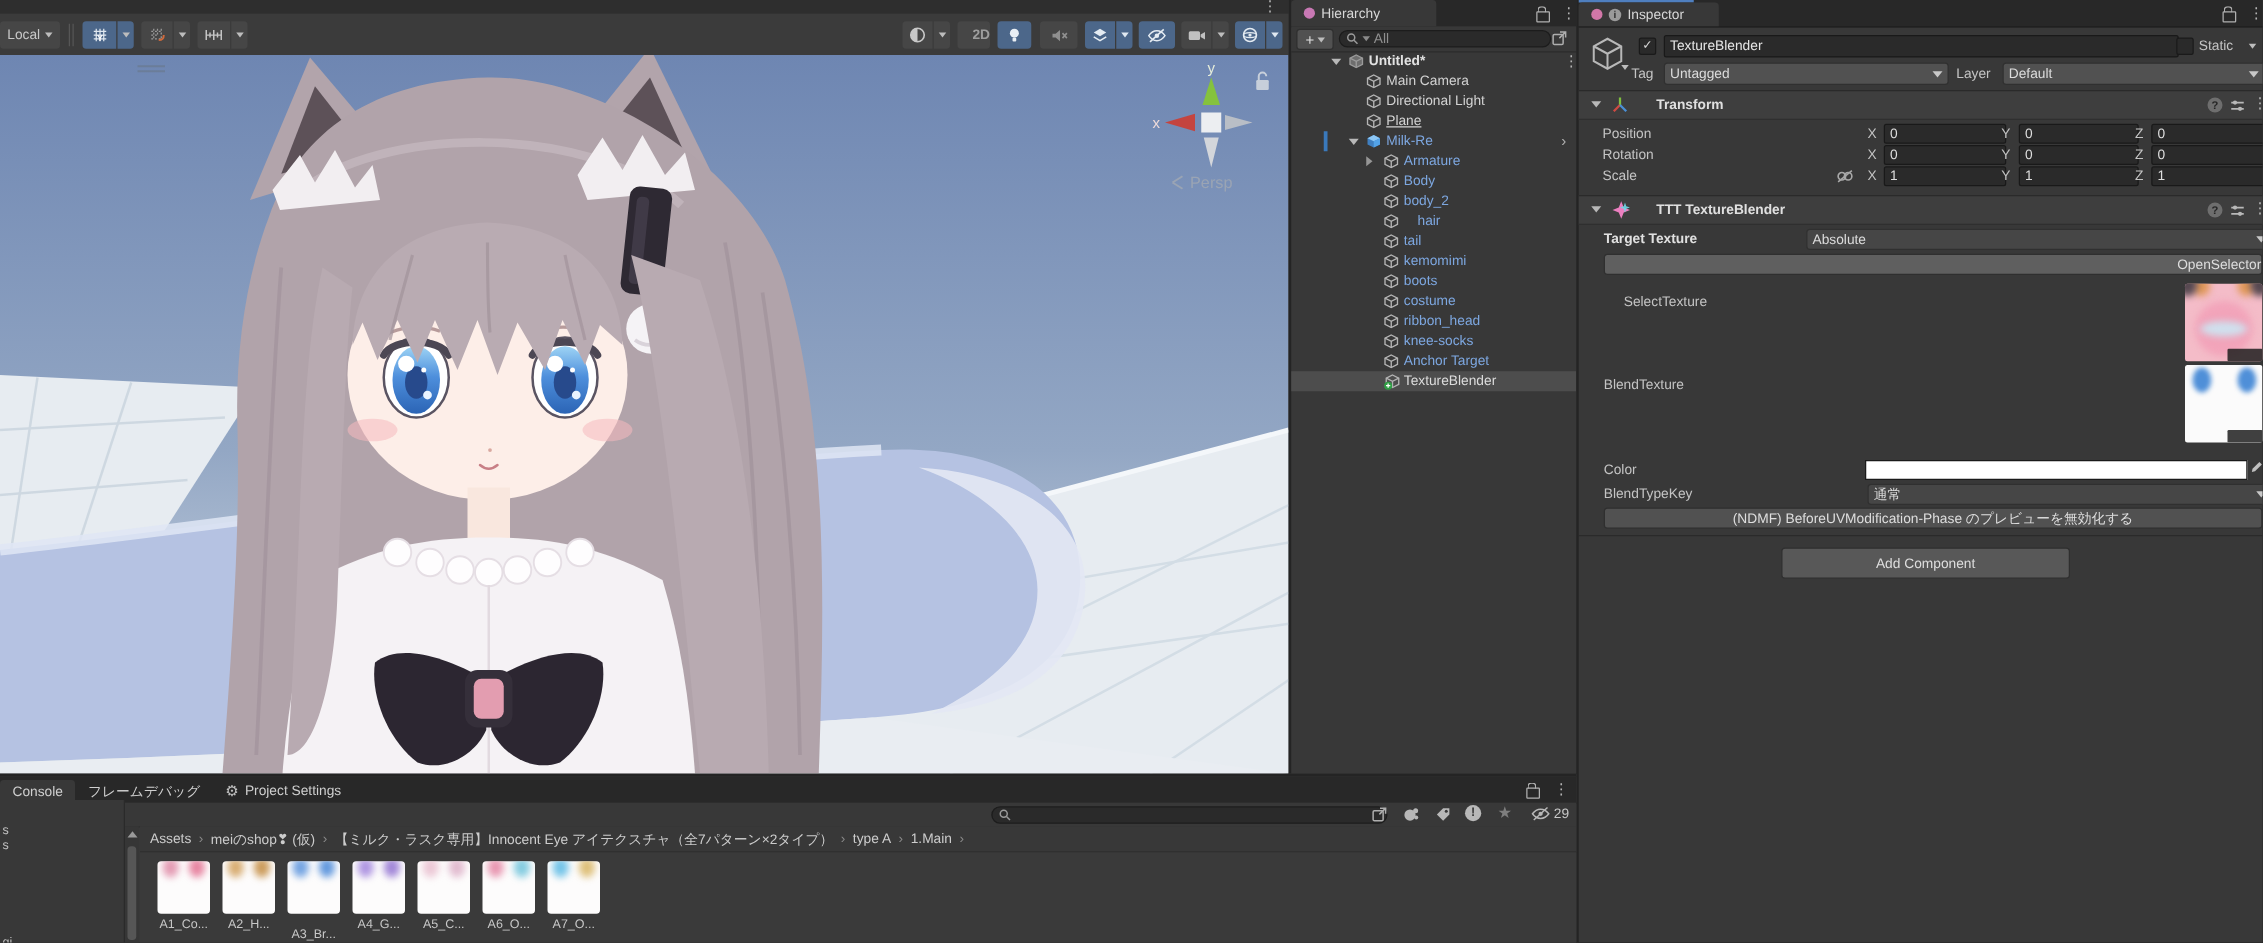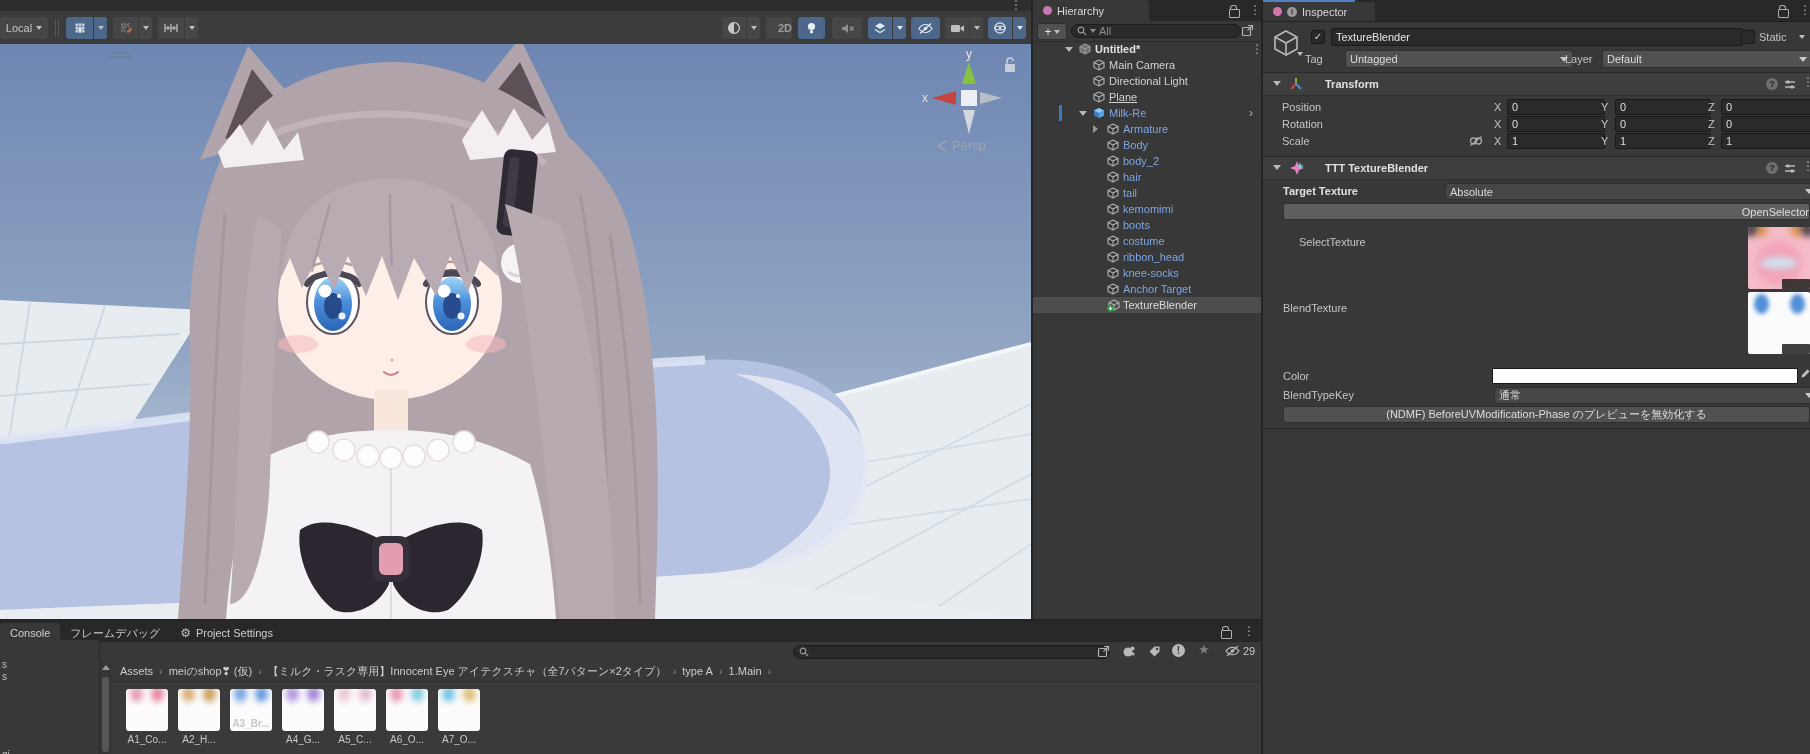--- a/index.html
+++ b/index.html
@@ -395,21 +395,21 @@
               <path d="M6 1 L11 3.5 V8.5 L6 11 L1 8.5 V3.5 Z" fill="none" stroke="#b4b4b4" stroke-width="1.1"></path>
               <path d="M1 3.5 L6 6 L11 3.5 M6 6 V11" fill="none" stroke="#b4b4b4" stroke-width="1.1"></path>
             </svg></span>
           <span class="hlabel" style="left: 90px; color: rgb(125, 167, 224);">body_2</span>
         </div>
         <div class="hrow" style="top: 128px;">
           <span class="hicon" style="left: 74px; top: 2px;"><svg width="12" height="12" viewBox="0 0 12 12">
               <path d="M6 1 L11 3.5 V8.5 L6 11 L1 8.5 V3.5 Z" fill="none" stroke="#b4b4b4" stroke-width="1.1"></path>
               <path d="M1 3.5 L6 6 L11 3.5 M6 6 V11" fill="none" stroke="#b4b4b4" stroke-width="1.1"></path>
             </svg></span>
-          <span class="hlabel" style="left: 90px; color: rgb(125, 167, 224);">hair</span>
+          <span class="hlabel" style="left: 101px; color: rgb(125, 167, 224);">hair</span>
         </div>
         <div class="hrow" style="top: 144px;">
           <span class="hicon" style="left: 74px; top: 2px;"><svg width="12" height="12" viewBox="0 0 12 12">
               <path d="M6 1 L11 3.5 V8.5 L6 11 L1 8.5 V3.5 Z" fill="none" stroke="#b4b4b4" stroke-width="1.1"></path>
               <path d="M1 3.5 L6 6 L11 3.5 M6 6 V11" fill="none" stroke="#b4b4b4" stroke-width="1.1"></path>
             </svg></span>
           <span class="hlabel" style="left: 90px; color: rgb(125, 167, 224);">tail</span>
         </div>
         <div class="hrow" style="top: 160px;">
           <span class="hicon" style="left: 74px; top: 2px;"><svg width="12" height="12" viewBox="0 0 12 12">
@@ -484,21 +484,21 @@
     <span class="abs dar-sm" style="left:34px;top:52px;"></span>
     <div class="abs checkbox" style="left:48px;top:30px;">✓</div>
     <div class="abs field" style="left:68px;top:28px;width:402px;height:16px;">
       <span style="color:#e6e6e6;">TextureBlender</span>
     </div>
     <div class="abs checkbox" style="left:478px;top:30px;"></div>
     <span class="abs lbl" style="left:496px;top:31px;">Static</span>
     <span class="abs dar-sm" style="left:536px;top:35px;"></span>
 
     <span class="abs lbl" style="left:42px;top:53px;">Tag</span>
-    <div class="abs ddown" style="left:82px;top:50px;width:218px;height:16px;justify-content:flex-end;">
+    <div class="abs ddown" style="left:68px;top:50px;width:218px;height:16px;justify-content:flex-end;">
       <span>Untagged</span>
         <span class="dar"></span>
     </div>
     <span class="abs lbl" style="left:302px;top:53px;">Layer</span>
     <div class="abs ddown" style="left:339px;top:50px;width:200px;height:16px;">
       <span>Default</span>
         <span class="dar"></span>
     </div>
 
     <div class="abs" style="left:0;top:72px;width:549px;height:22px;background:#3e3e3e;border-top:1px solid #2a2a2a;border-bottom:1px solid #2f2f2f;">
@@ -621,20 +621,23 @@
       <span>通常</span>
         <span class="dar"></span>
     </div>
 
     <div class="abs btn" style="left:20px;top:406px;width:525px;height:15px;background:#515151;">
       <span>(NDMF) BeforeUVModification-Phase のプレビューを無効化する</span>
     </div>
 
     <div class="abs" style="left:0;top:428px;width:549px;height:1px;background:#2a2a2a;"></div>
 
+    <div class="abs btn" style="left:162px;top:438px;width:229px;height:23px;">
+      <span>Add Component</span>
+    </div>
   </div>
 
   <div class="abs" style="left:0;top:619px;width:1261px;height:135px;background:#383838;border-top:2px solid #242424;">
 
     <div class="abs tabbar" style="left:0;top:0;width:1261px;height:21px;" id="console-tabs"><div class="tab" style="display: inline-flex; height: 19px; margin-top: 2px; border-radius: 3px 3px 0px 0px; background: rgb(56, 56, 56);">
           <span style="color: rgb(207, 207, 207);">Console</span>
         </div><div class="tab" style="display: inline-flex; height: 19px; margin-top: 2px; border-radius: 3px 3px 0px 0px; background: transparent;">
           <span style="color: rgb(207, 207, 207);">フレームデバッグ</span>
         </div><div class="tab" style="display: inline-flex; height: 19px; margin-top: 2px; border-radius: 3px 3px 0px 0px; background: transparent;">
           <span style="color: rgb(192, 192, 192); font-size: 12px;">⚙</span>
@@ -705,21 +708,21 @@
         <div class="plabel" style="left: 9px; top: 52px;">A1_Co...</div>
         <div class="pthumb" style="left: 66px; top: 7px;">
           <div class="blob" style="left: 4px; background: rgb(216, 174, 116);"></div>
           <div class="blob" style="right: 4px; background: rgb(204, 156, 92);"></div>
         </div>
         <div class="plabel" style="left: 61px; top: 52px;">A2_H...</div>
         <div class="pthumb" style="left: 118px; top: 7px;">
           <div class="blob" style="left: 4px; background: rgb(116, 164, 226);"></div>
           <div class="blob" style="right: 4px; background: rgb(100, 154, 222);"></div>
         </div>
-        <div class="plabel" style="left: 113px; top: 36px; font-weight: bold;">A3_Br...</div>
+        <div class="plabel" style="left: 113px; top: 60px;">A3_Br...</div>
         <div class="pthumb" style="left: 170px; top: 7px;">
           <div class="blob" style="left: 4px; background: rgb(176, 151, 226);"></div>
           <div class="blob" style="right: 4px; background: rgb(162, 135, 216);"></div>
         </div>
         <div class="plabel" style="left: 165px; top: 52px;">A4_G...</div>
         <div class="pthumb" style="left: 222px; top: 7px;">
           <div class="blob" style="left: 4px; background: rgb(236, 200, 214);"></div>
           <div class="blob" style="right: 4px; background: rgb(226, 188, 208);"></div>
         </div>
         <div class="plabel" style="left: 217px; top: 52px;">A5_C...</div>

